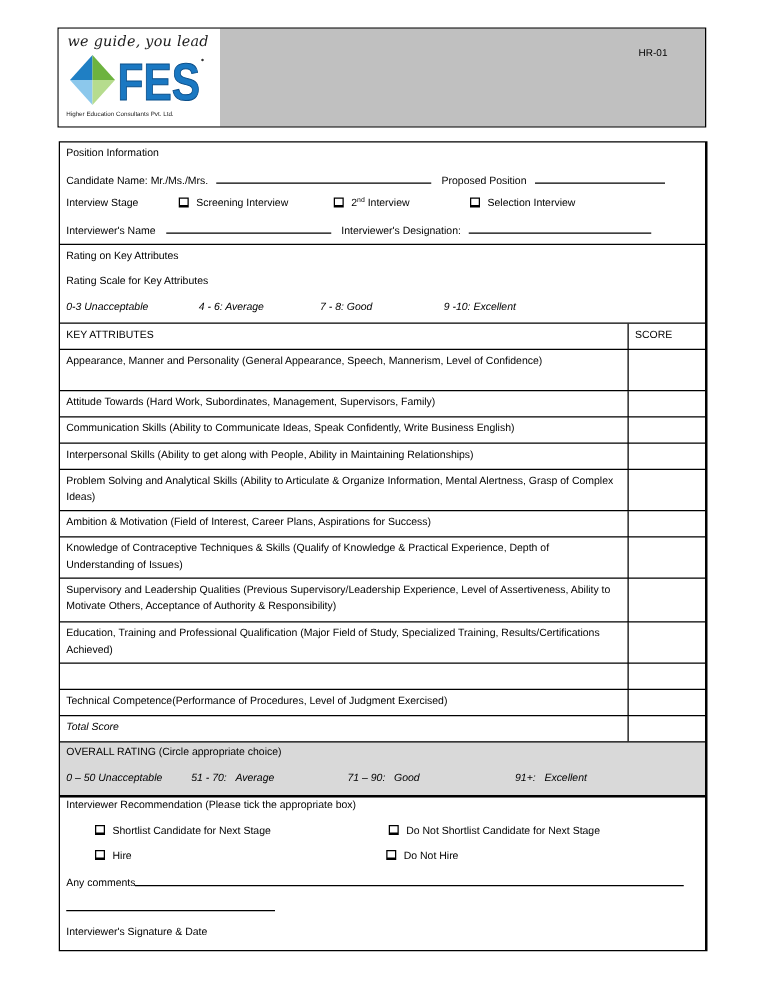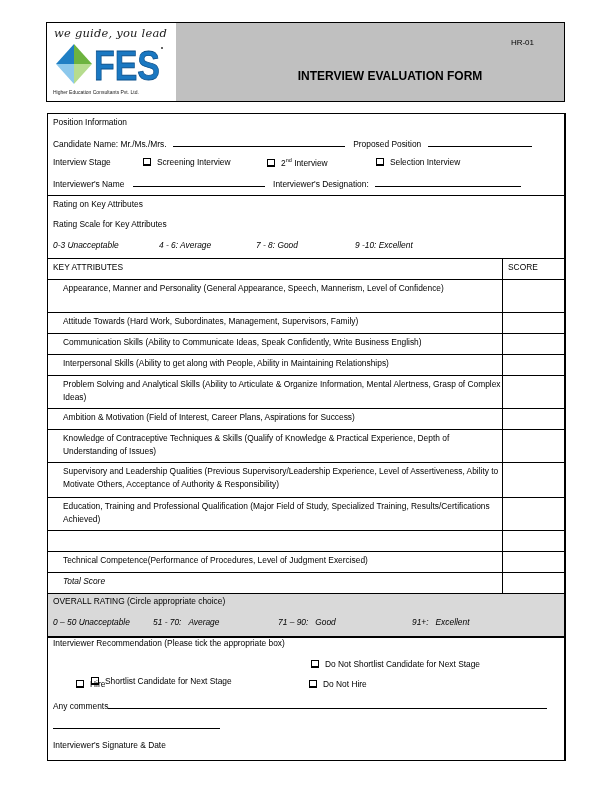--- a/index.html
+++ b/index.html
@@ -16,21 +16,21 @@
   .form { position: absolute; left: 47px; top: 113px; width: 516px; height: 646px; border: 1.5px solid #000; border-right-width: 2px; font-size: 8.4px; text-decoration: underline; }
   .row { position: absolute; left: 0; right: 0; }
   .txt { position: absolute; white-space: nowrap; }
   .hline { position: absolute; left: 0; right: 0; height: 0; border-top: 1px solid #000; }
   .uline { display: inline-block; border-bottom: 1px solid #000; height: 9px; vertical-align: baseline; }
   .chk { display: inline-block; width: 6px; height: 5px; border: 1px solid #000; border-bottom-width: 2px; margin-right: 6px; vertical-align: middle; position: relative; top: -1px; }
   .it { font-style: italic; }
   .sup { font-size: 5.5px; vertical-align: super; }
   .attr-table { position: absolute; left: 0; right: 0; }
   .attr-row { position: absolute; left: 0; right: 0; border-top: 1px solid #000; }
-  .attr-text { position: absolute; left: 5px; top: 2px; width: 440px; line-height: 12.5px; margin-left: 10px; }
+  .attr-text { position: absolute; left: 5px; top: 2px; width: 440px; line-height: 12.5px; }
   .score-col { position: absolute; left: 454px; top: 0; bottom: 0; border-left: 1px solid #000; }
   .grey { background: #d9d9d9; }
 </style>
 </head>
 <body>
 
 <div class="header">
   <div class="logo-area">
     <div class="tagline">we guide, you lead</div>
     <svg class="logo-mark" width="112" height="44" viewBox="0 0 112 44">
@@ -38,21 +38,20 @@
       <polygon points="20,2 38,22 20,22" fill="#6db33f"></polygon>
       <polygon points="2,22 20,42 20,22" fill="#8cc8ec"></polygon>
       <polygon points="38,22 20,42 20,22" fill="#b6dc8e"></polygon>
       <text x="40" y="38" font-family="Liberation Sans, sans-serif" font-weight="bold" font-size="42" fill="#1a78c2" stroke="#0b4f8a" stroke-width="0.8" textLength="66" lengthAdjust="spacingAndGlyphs">FES</text>
       <circle cx="108" cy="6" r="1" fill="#333"></circle>
     </svg>
     <div class="logo-caption">Higher Education Consultants Pvt. Ltd.</div>
   </div>
   <div class="title-area">
     <div class="form-code">HR-01</div>
-    <div class="form-title">INTERVIEW EVALUATION FORM</div>
   </div>
 </div>
 
 <div class="form">
 
   <div class="txt" style="left:5px; top:3px;">Position Information</div>
 
   <div class="txt" style="left:5px; top:23px;">
     <span>Candidate Name: Mr./Ms./Mrs.</span>
     <span class="uline" style="width:172px; margin-left:4px;"></span>
@@ -153,21 +152,21 @@
     </div>
     <div class="txt it" style="left:230px; top:23px;">
       <span>71 – 90:</span>&nbsp;&nbsp;&nbsp;<span>Good</span>
     </div>
     <div class="txt it" style="left:364px; top:23px;">
       <span>91+:</span>&nbsp;&nbsp;&nbsp;<span>Excellent</span>
     </div>
   </div>
 
   <div class="txt" style="left:5px; top:524px;">Interviewer Recommendation (Please tick the appropriate box)</div>
-  <div class="txt" style="left:28px; top:562px;margin-left:15px;">
+  <div class="txt" style="left:28px; top:545px;">
     <span class="chk"></span><span>Shortlist Candidate for Next Stage</span>
   </div>
   <div class="txt" style="left:263px; top:545px;">
     <span class="chk"></span><span>Do Not Shortlist Candidate for Next Stage</span>
   </div>
   <div class="txt" style="left:28px; top:565px;">
     <span class="chk"></span><span>Hire</span>
   </div>
   <div class="txt" style="left:261px; top:565px;">
     <span class="chk"></span><span>Do Not Hire</span>

